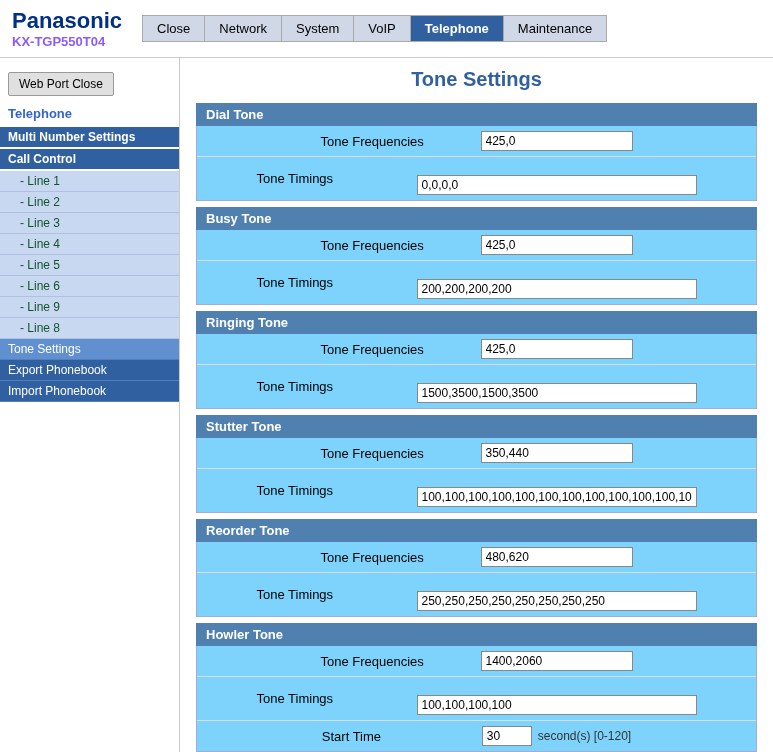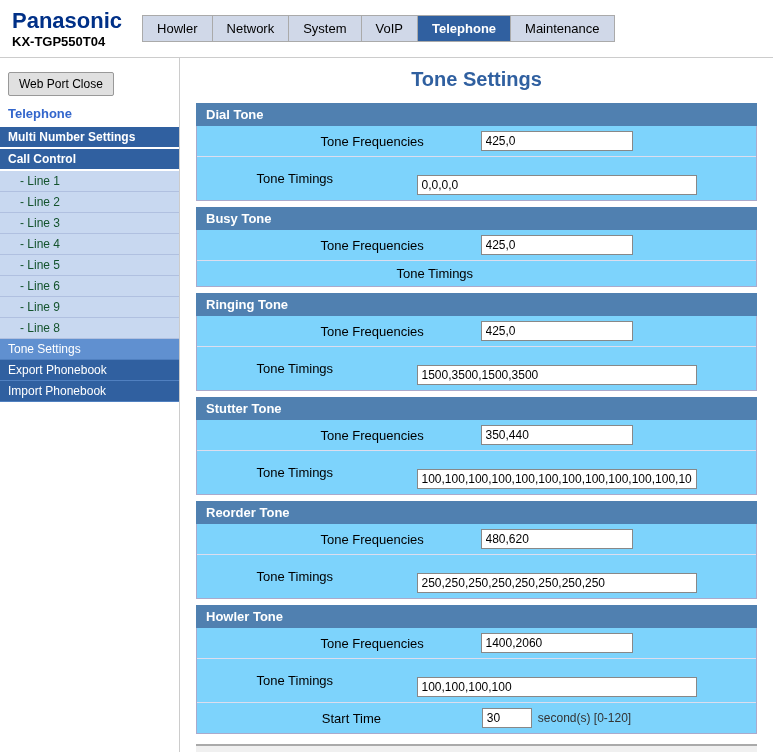--- a/index.html
+++ b/index.html
@@ -2,21 +2,21 @@
 <html><head>
   <meta charset="utf-8">
   <style>
     * { box-sizing: border-box; margin: 0; padding: 0; }
     body { font-family: Arial, sans-serif; font-size: 13px; background: #fff; width: 773px; }
 
     
     .header { display: flex; align-items: center; padding: 8px 12px; border-bottom: 1px solid #ccc; }
     .brand { display: flex; flex-direction: column; }
     .brand-logo { color: #003087; font-size: 22px; font-weight: bold; }
-    .brand-model { color: #000000; font-size: 13px; font-weight: bold; }
+    .brand-model { color: #8b5cf6; font-size: 13px; font-weight: bold; }
     .nav-tabs { display: flex; margin-left: 20px; }
     .nav-tab {
       padding: 5px 14px;
       border: 1px solid #aaa;
       background: #d0d8e8;
       color: #000;
       cursor: pointer;
       font-size: 13px;
       border-right: none;
     }
@@ -127,21 +127,21 @@
   </style>
 </head>
 <body>
 
 <div class="header">
   <div class="brand">
     <span class="brand-logo">Panasonic</span>
     <span class="brand-model">KX-TGP550T04</span>
   </div>
   <nav class="nav-tabs">
-    <div class="nav-tab">Howler</div>
+    <div class="nav-tab">Close</div>
     <div class="nav-tab">Network</div>
     <div class="nav-tab">System</div>
     <div class="nav-tab">VoIP</div>
     <div class="nav-tab active">Telephone</div>
     <div class="nav-tab">Maintenance</div>
   </nav>
 </div>
 
 <div class="main-layout">
 
@@ -190,20 +190,23 @@
       <div class="section-header">Busy Tone</div>
       <div class="section-body">
         <div class="field-row">
           <span class="field-label">Tone Frequencies</span>
           <div class="field-input">
             <input type="text" class="medium" value="425,0" style="">
           </div>
         </div>
         <div class="field-row">
           <span class="field-label">Tone Timings</span>
+          <div class="field-input">
+            <input type="text" class="wide" value="200,200,200,200" style="">
+          </div>
         </div>
       </div>
     </div>
 
     <div class="tone-section">
       <div class="section-header">Ringing Tone</div>
       <div class="section-body">
         <div class="field-row">
           <span class="field-label">Tone Frequencies</span>
           <div class="field-input">

